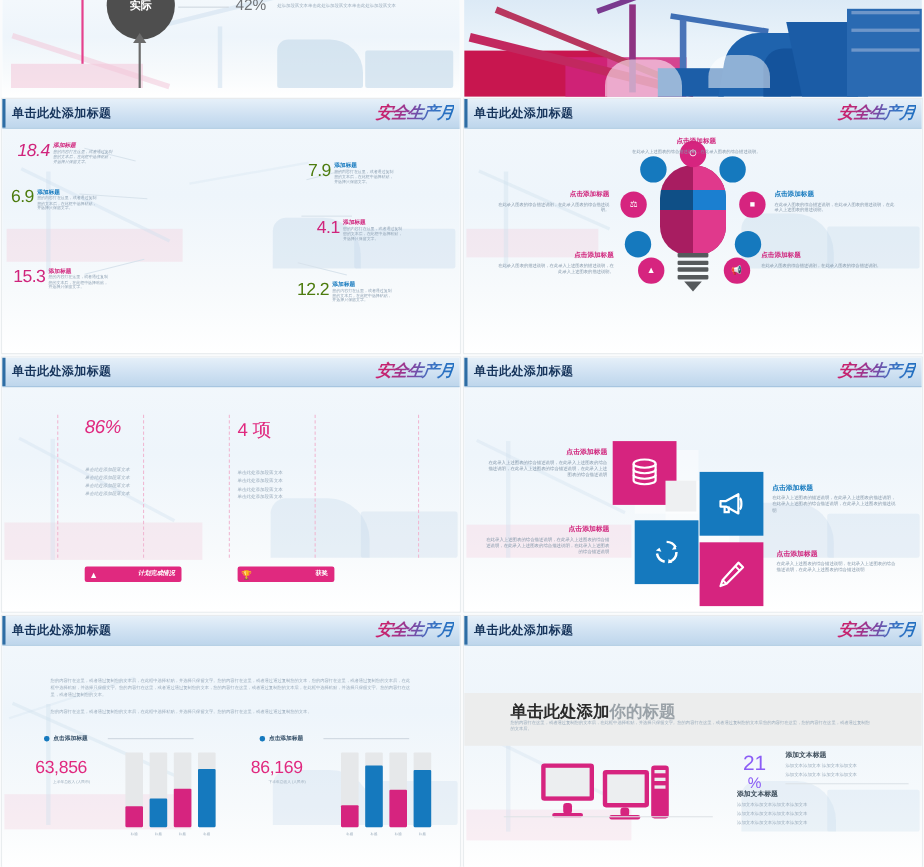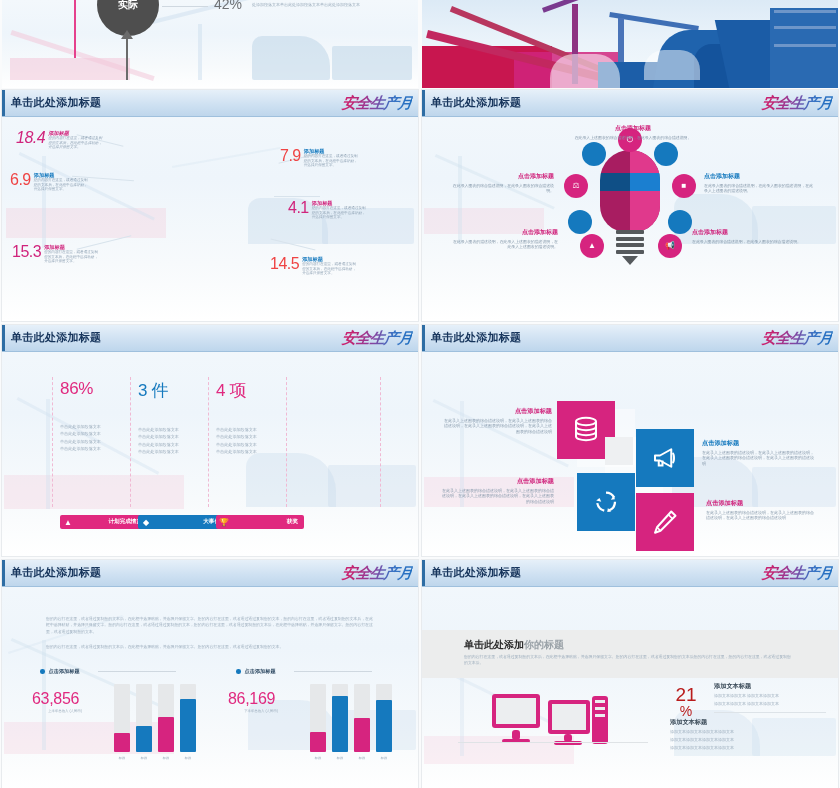--- a/index.html
+++ b/index.html
@@ -48,21 +48,21 @@
   .ringOuter{left:0;top:0;width:120px;height:120px;
     border:7px solid #1579be;border-top-color:transparent;border-right-color:transparent;
     transform:rotate(-35deg);}
   .ringInner{left:12px;top:12px;width:96px;height:96px;
     border:7px solid #d0247c;border-bottom-color:transparent;
     transform:rotate(22deg);}
   .donutVal{position:absolute;left:0;top:42px;width:120px;text-align:center;
     font-size:25px;color:#d0247c;letter-spacing:-.5px;}
   .lbl{position:absolute;}
   .lbl .num{font-size:16px;letter-spacing:-.5px;line-height:16px;}
-  .lbl .num.pk{color:#d0247c;} .lbl .num.bl{color:#ef4444;}
+  .lbl .num.pk{color:#d0247c;} .lbl .num.bl{color:#4d7c0f;}
   .lbl .cap{font-size:5.2px;font-weight:bold;line-height:6px;}
   .lbl .cap.pk{color:#d0247c;} .lbl .cap.bl{color:#1579be;}
   .lbl .txt{font-size:3.6px;line-height:4.6px;color:#8fa2b4;width:56px;}
   .lbl.left{text-align:left;}
   .lbl .numline{display:flex;align-items:flex-start;gap:3px;}
   .leader{position:absolute;height:1px;background:#d8e3ec;}
 
   
   .bulb{position:absolute;left:178px;top:34px;width:60px;height:118px;}
   .bulbGlass{position:absolute;left:0;top:0;width:60px;height:82px;
@@ -116,28 +116,28 @@
   .numSub{position:absolute;left:22px;top:41px;width:50px;text-align:center;font-size:3.4px;line-height:4.4px;color:#9aabbb;}
   .bars{position:absolute;left:96px;top:12px;width:96px;height:84px;}
   .bcol{position:absolute;bottom:12px;width:16px;}
   .btrack{position:absolute;bottom:0;width:16px;height:68px;background:#e6e8ea;border-radius:1px;}
   .bfill{position:absolute;bottom:0;width:16px;border-radius:1px;}
   .bfill.pk{background:#d6247f;} .bfill.bl{background:#1579be;}
   .bcap{position:absolute;bottom:0;width:16px;text-align:center;font-size:3.2px;color:#9aabbb;}
 
   
   .band{position:absolute;left:0;top:44px;width:100%;height:48px;background:#eceded;}
-  .bandTitle{position:absolute;left:42px;top:52px;font-size:10px;font-weight:bold;color:#2b2b2b;}
+  .bandTitle{position:absolute;left:42px;top:52px;font-size:15px;font-weight:bold;color:#2b2b2b;}
   .bandTitle span{color:#9aa2a8;}
   .bandP{position:absolute;left:42px;top:68px;width:330px;font-size:3.9px;line-height:6.2px;color:#9aabbb;}
   .monitors{position:absolute;left:70px;top:104px;width:120px;height:62px;}
   .mon{position:absolute;background:#d6247f;border-radius:3px;}
   .monScr{position:absolute;background:#eceef0;}
   .pct21{position:absolute;left:242px;top:100px;width:44px;text-align:center;
-     font-size:19px;line-height:17px;color:#b91c1c;}
+     font-size:19px;line-height:17px;color:#8b5cf6;}
   .pct21 em{font-style:normal;display:block;font-size:14px;}
   .rt{position:absolute;}
   .rt h4{margin:0;font-size:6.2px;font-weight:bold;color:#3a4a58;}
   .rt p{margin:2px 0 0;font-size:4px;line-height:6px;color:#9aabbb;}
   .rtRule{position:absolute;height:1px;background:#dde3e8;}
 
   
   .topL{position:absolute;left:2px;top:0;width:416px;height:88px;overflow:hidden;background:#fff;}
   .topR{position:absolute;left:422px;top:0;width:416px;height:88px;overflow:hidden;background:#eaf2f9;}
   .actualCircle{position:absolute;left:95px;top:-26px;width:62px;height:62px;border-radius:50%;
@@ -266,21 +266,21 @@
         <div class="numline">
           <div class="num pk">4.1</div>
           <div>
             <div class="cap pk">添加标题</div>
             <div class="txt">您的内容打在这里，或者通过复制您的文本后，在此框中选择粘贴，并选择只保留文字。</div>
           </div>
         </div>
       </div>
       <div class="lbl left" style="left:268px;top:140px;">
         <div class="numline">
-          <div class="num bl">14.5</div>
+          <div class="num bl">12.2</div>
           <div>
             <div class="cap bl">添加标题</div>
             <div class="txt">您的内容打在这里，或者通过复制您的文本后，在此框中选择粘贴，并选择只保留文字。</div>
           </div>
         </div>
       </div>
     </div>
   </div>
 
   <div class="slide sB row1">
@@ -357,47 +357,34 @@
       <div class="htitle">单击此处添加标题</div>
       <div class="logo">安全生产月</div>
     </div>
     <div class="body">
       <div class="kpiSep" style="left:50px;"></div>
       <div class="kpiSep" style="left:128px;"></div>
       <div class="kpiSep" style="left:206px;"></div>
       <div class="kpiSep" style="left:284px;"></div>
       <div class="kpiSep" style="left:378px;"></div>
 
-      <div class="kpi" style="left:58px;">
+      <div class="kpi" style="left:75px;font-style:italic;">
         <div class="big pk">86%</div>
         <div class="lines">
           <div>单击此处添加段落文本</div>
           <div>单击此处添加段落文本</div>
           <div>单击此处添加段落文本</div>
           <div>单击此处添加段落文本</div>
         </div>
         <div class="pill pk">
           <span class="ic">▲</span>
           <span class="tx">计划完成情况</span>
         </div>
       </div>
 
-      <div class="kpi" style="left:136px;">
-        <div class="big bl">3 件</div>
-        <div class="lines">
-          <div>单击此处添加段落文本</div>
-          <div>单击此处添加段落文本</div>
-          <div>单击此处添加段落文本</div>
-          <div>单击此处添加段落文本</div>
-        </div>
-        <div class="pill bl">
-          <span class="ic">◆</span>
-          <span class="tx">大事件</span>
-        </div>
-      </div>
 
       <div class="kpi" style="left:214px;">
         <div class="big pk">4 项</div>
         <div class="lines">
           <div>单击此处添加段落文本</div>
           <div>单击此处添加段落文本</div>
           <div>单击此处添加段落文本</div>
           <div>单击此处添加段落文本</div>
         </div>
         <div class="pill pk">

